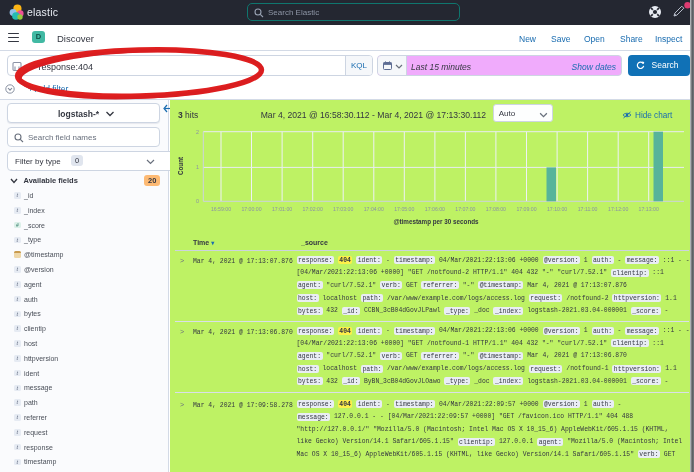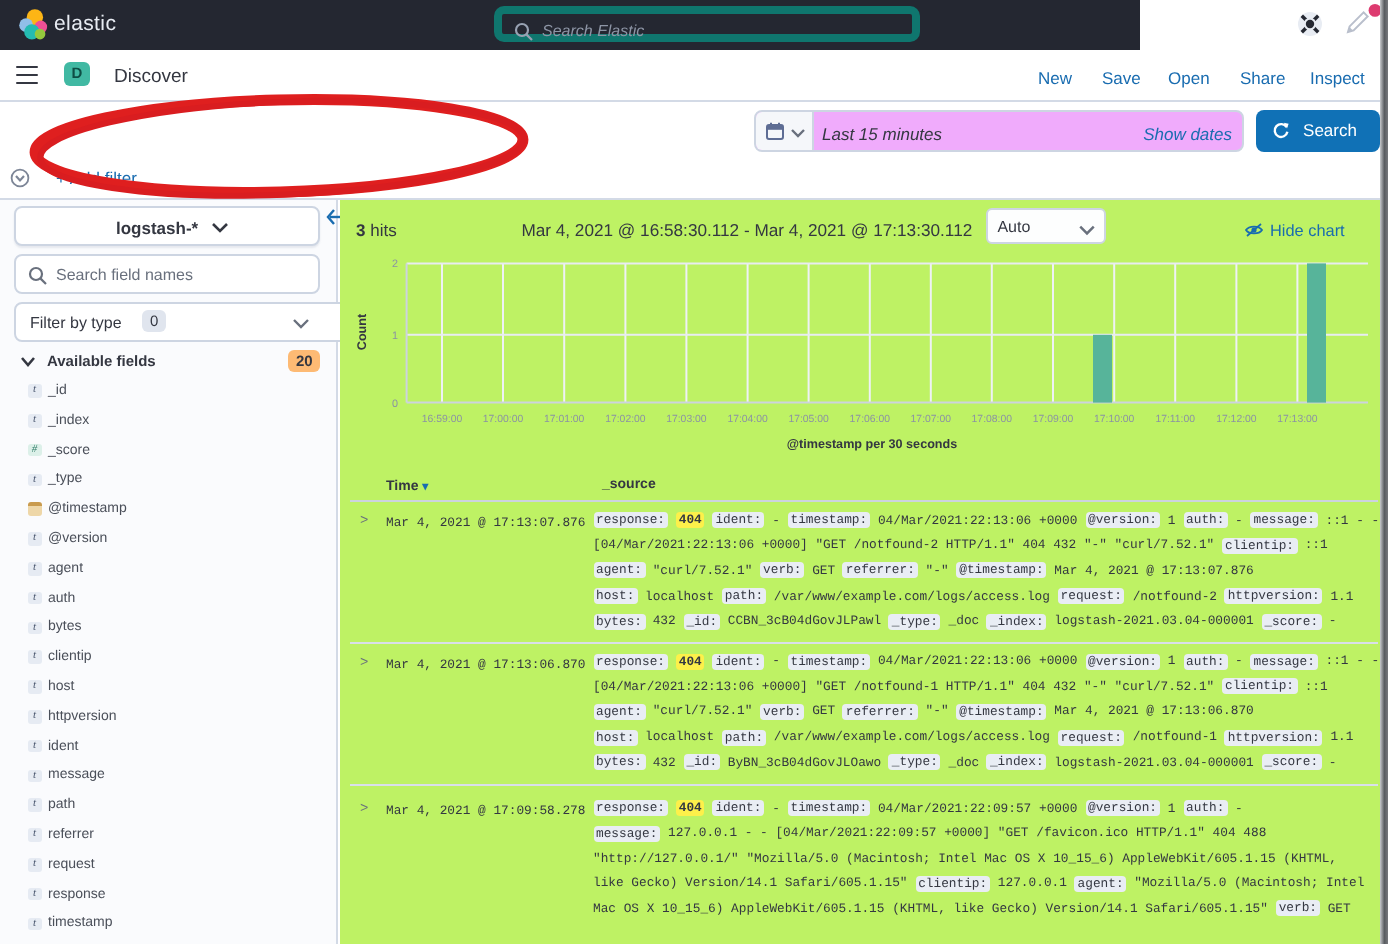--- a/index.html
+++ b/index.html
@@ -2,23 +2,23 @@
 <html><head>
 <meta charset="utf-8">
 <style>
   * { margin:0; padding:0; box-sizing:border-box; }
   html,body { width:694px; height:472px; }
   body { position:relative; overflow:hidden; background:#fff;
          font-family:"Liberation Sans", sans-serif; }
   .abs { position:absolute; }
 
   
-  #topbar { position:absolute; left:0; top:0; width:570px; height:25px; background:#242731; }
+  #topbar { position:absolute; left:0; top:0; width:694px; height:25px; background:#242731; }
   #eltext { position:absolute; left:27px; top:6px; font-size:10.5px; color:#e8ecf3; letter-spacing:0.2px; }
-  #gsearch { position:absolute; left:247px; top:3px; width:213px; height:18px; border:4px solid #0f766e; border-radius:5px;font-style:italic; }
+  #gsearch { position:absolute; left:247px; top:3px; width:213px; height:18px; border:1px solid #0f766e; border-radius:5px; }
   #gsearch span { position:absolute; left:20px; top:4px; font-size:8px; color:#8d95a5; }
 
   
   #crumbbar { position:absolute; left:0; top:25px; width:694px; height:26px; background:#fff; border-bottom:1px solid #d3dae6; }
   .hline { position:absolute; left:8px; width:10.5px; height:1.3px; background:#343741; border-radius:1px; }
   #dbadge { position:absolute; left:32px; top:6px; width:13px; height:12px; background:#41b9a3; border-radius:3px;
             color:#0e4e45; font-size:7.5px; font-weight:bold; text-align:center; line-height:12px; }
   #disc { position:absolute; left:57px; top:8px; font-size:9.5px; color:#343741; }
   .toplink { position:absolute; top:8.5px; font-size:8.5px; color:#196cb0; }
 
@@ -118,20 +118,32 @@
   <div id="dbadge">D</div>
   <span id="disc">Discover</span>
   <span class="toplink" style="left:519px">New</span>
   <span class="toplink" style="left:551px">Save</span>
   <span class="toplink" style="left:584px">Open</span>
   <span class="toplink" style="left:620px">Share</span>
   <span class="toplink" style="left:655px">Inspect</span>
 </div>
 
 <div id="qbarwrap">
+  <div id="qinput">
+    <svg class="abs" style="left:4px;top:5px" width="11" height="11" viewBox="0 0 11 11">
+      <rect x="1" y="1.5" width="8" height="8" rx="1" fill="none" stroke="#8c93a6" stroke-width="1.1"></rect>
+      <line x1="3" y1="9" x2="3" y2="5.5" stroke="#8c93a6" stroke-width="1.1"></line>
+      <line x1="7" y1="9" x2="7" y2="5.5" stroke="#8c93a6" stroke-width="1.1"></line>
+    </svg>
+    <svg class="abs" style="left:17px;top:8px" width="8" height="5" viewBox="0 0 8 5">
+      <path d="M1 1 L4 4 L7 1" fill="none" stroke="#69707d" stroke-width="1.2"></path>
+    </svg>
+    <span class="qtext">response:404</span>
+    <div id="kql">KQL</div>
+  </div>
   <div id="dpicker">
     <div id="dpquick">
       <svg class="abs" style="left:5px;top:5px" width="9" height="9" viewBox="0 0 9 9">
         <rect x="0.5" y="1.5" width="8" height="7" rx="1" fill="none" stroke="#5e6d94" stroke-width="1"></rect>
         <rect x="0.5" y="1.5" width="8" height="2.4" fill="#5e6d94"></rect>
         <line x1="2.5" y1="0.4" x2="2.5" y2="2" stroke="#5e6d94" stroke-width="1"></line>
         <line x1="6.5" y1="0.4" x2="6.5" y2="2" stroke="#5e6d94" stroke-width="1"></line>
       </svg>
       <svg class="abs" style="left:17px;top:8px" width="8" height="5" viewBox="0 0 8 5">
         <path d="M1 1 L4 4 L7 1" fill="none" stroke="#69707d" stroke-width="1.2"></path>

